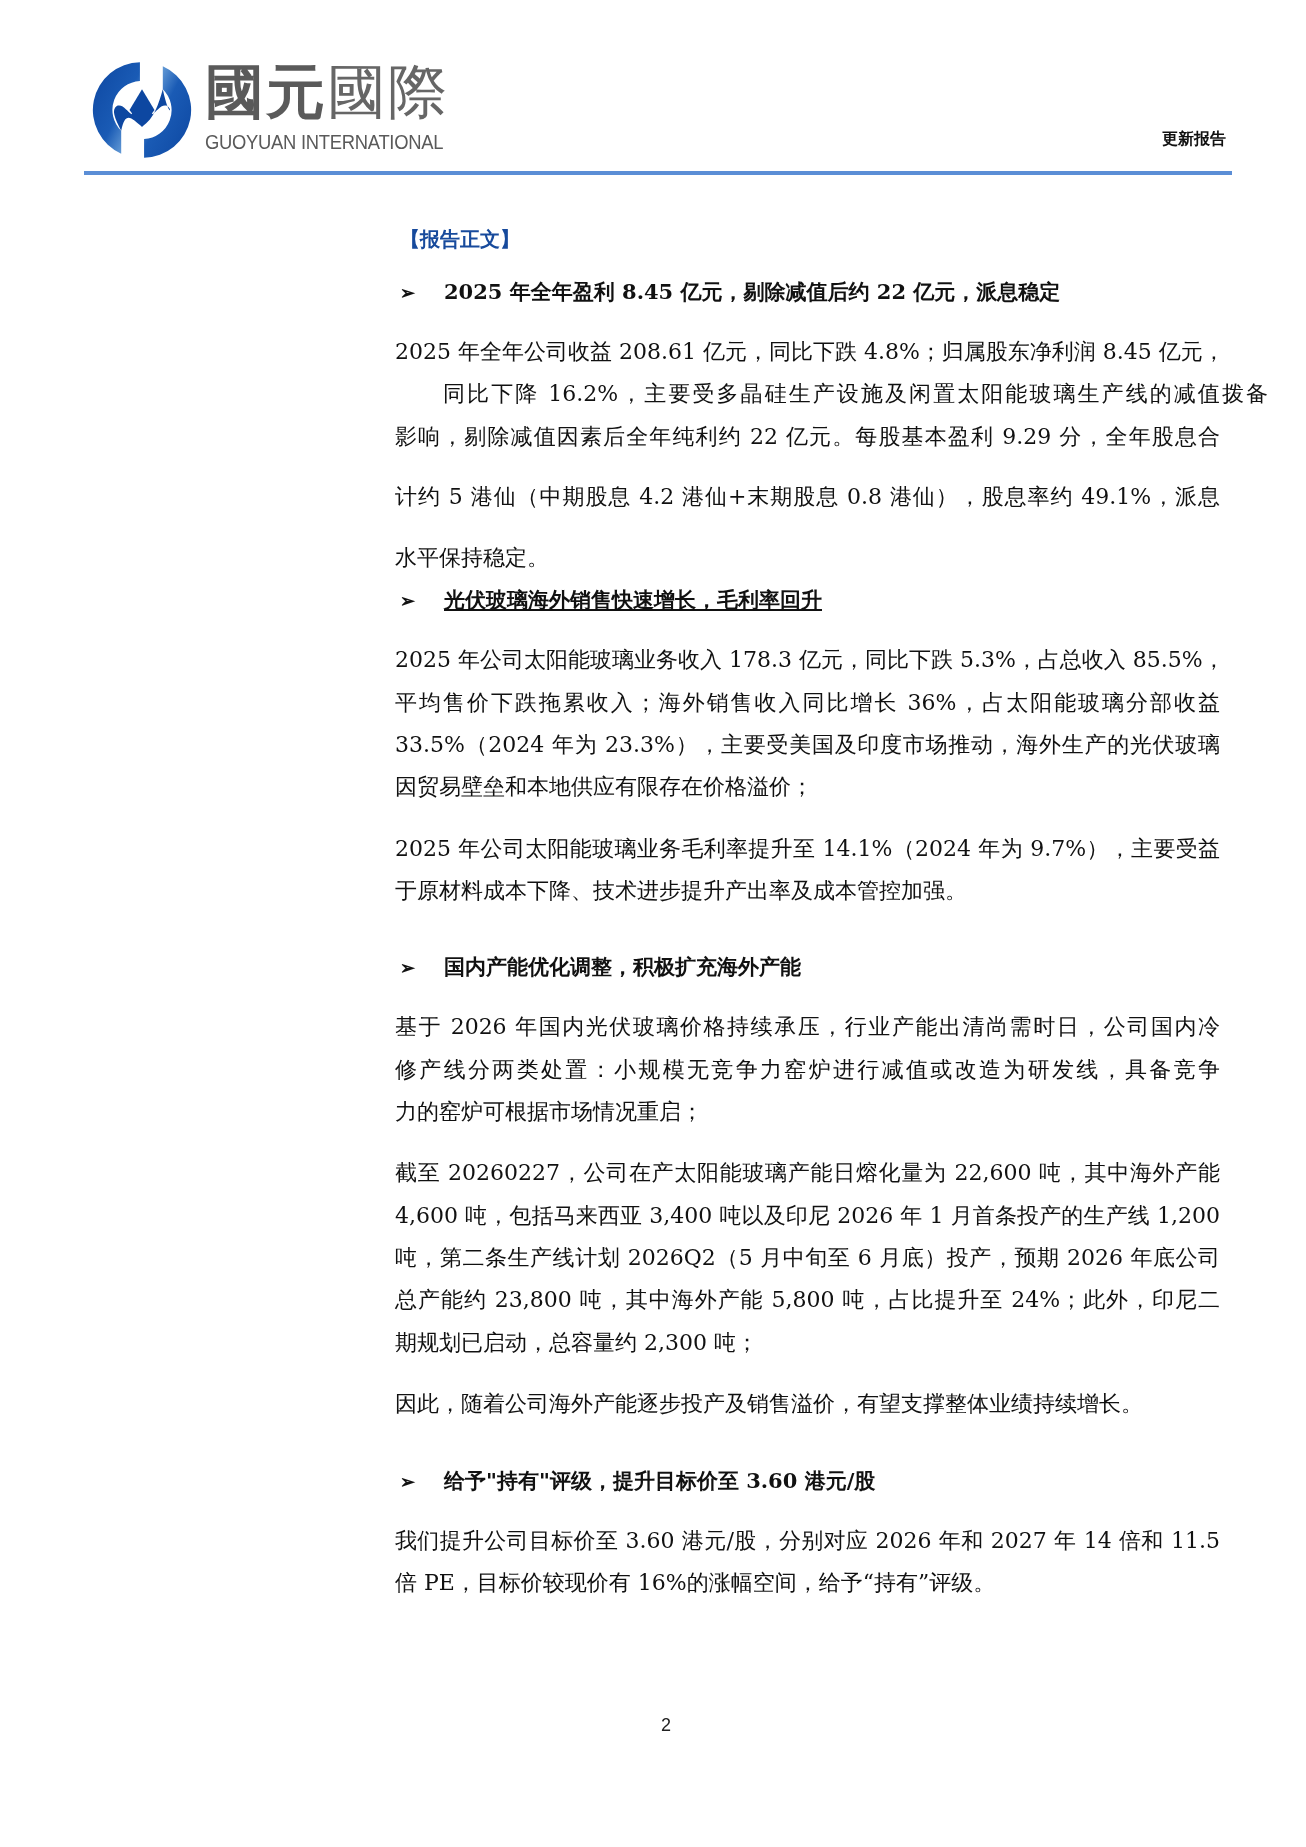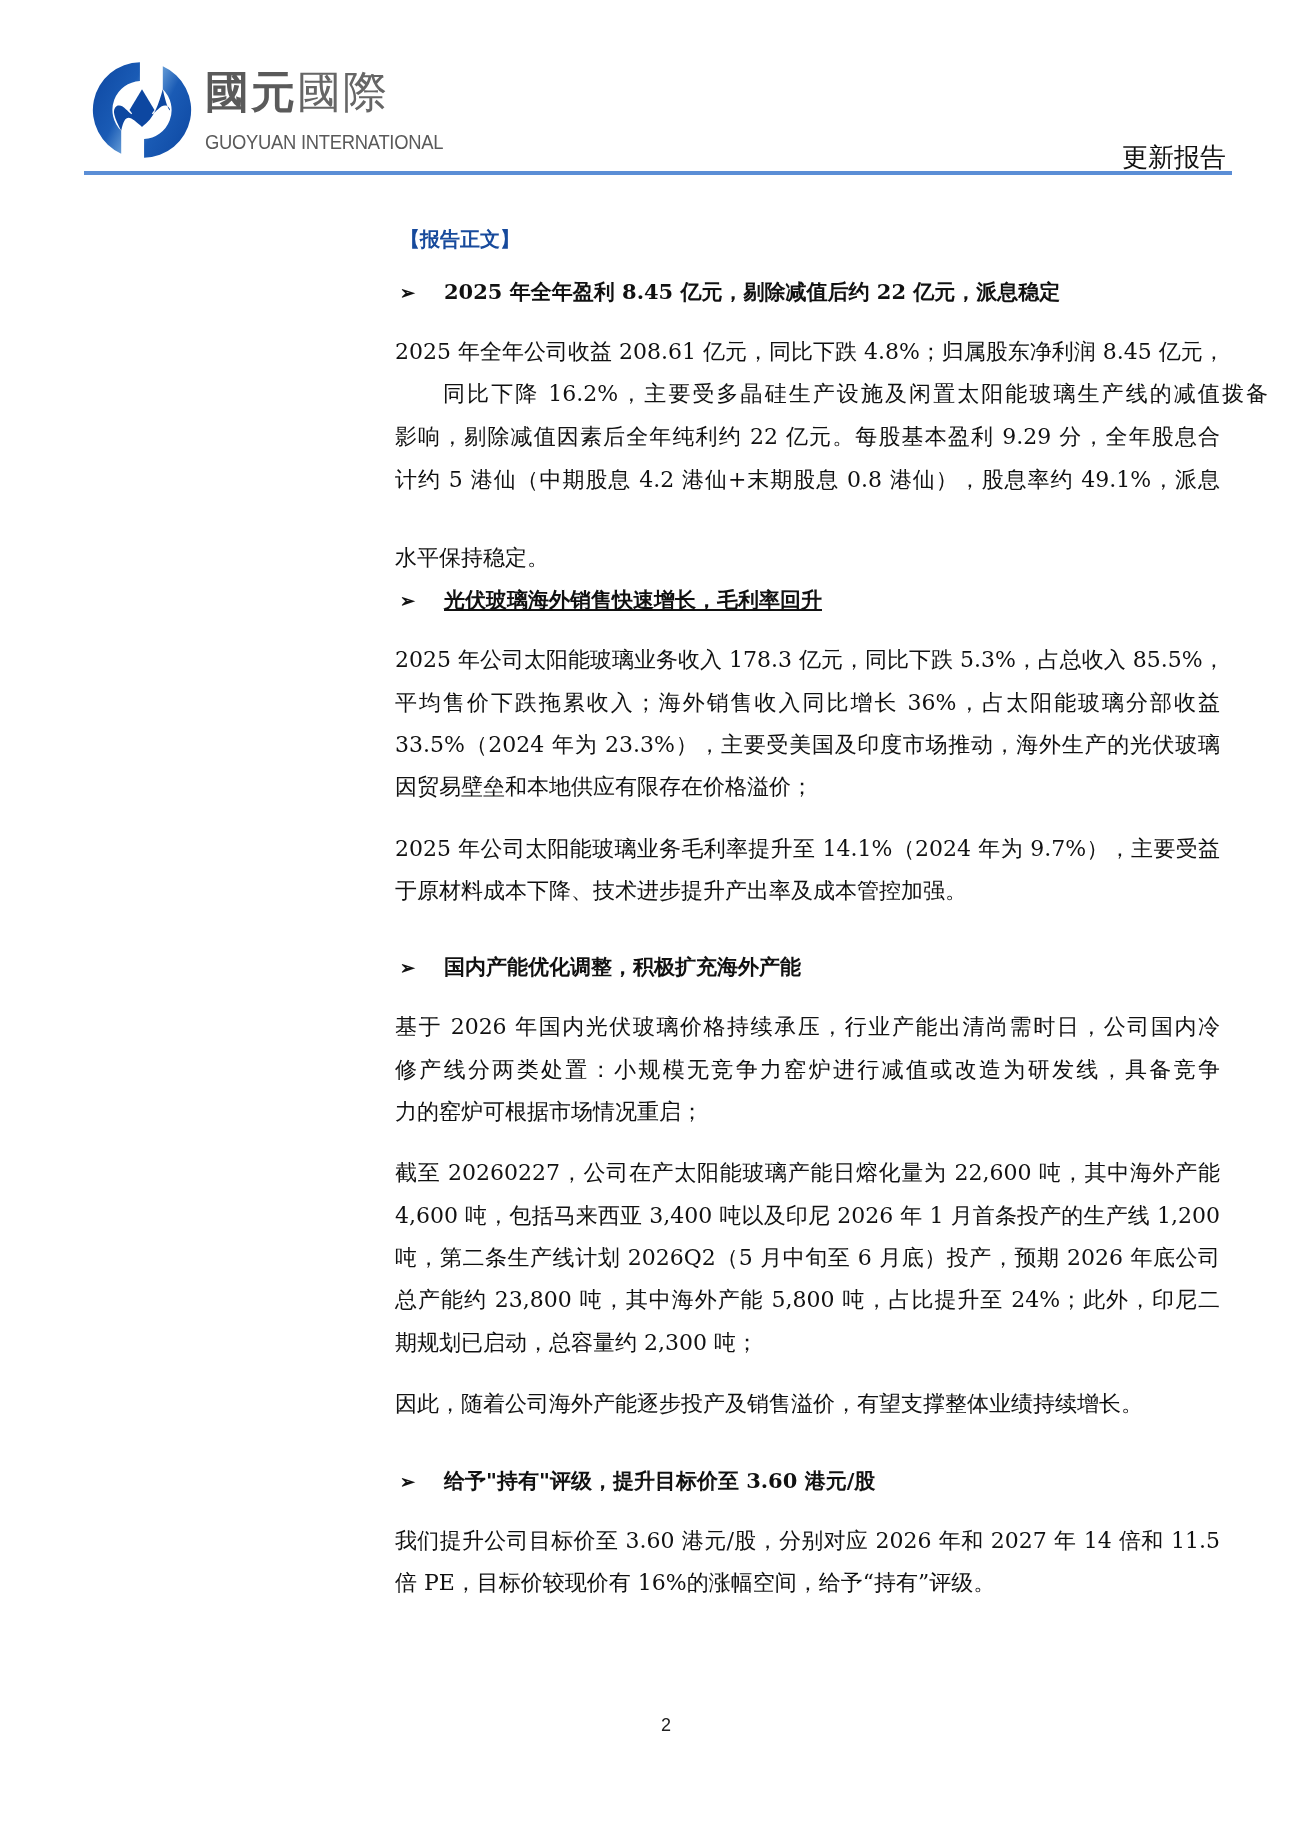--- a/index.html
+++ b/index.html
@@ -1,26 +1,26 @@
 <!DOCTYPE html>
 <html><head>
 <meta charset="utf-8">
 <style>
   html, body { margin: 0; padding: 0; background: #ffffff; }
   body { width: 1306px; height: 1847px; position: relative; overflow: hidden;
          font-family: "DejaVu Serif", "Liberation Serif", serif; color: #111; }
   .logo { position: absolute; left: 90px; top: 58px; width: 104px; height: 104px; }
   .brand-cn { position: absolute; left: 205px; top: 62px; font-family: "DejaVu Sans", sans-serif;
-              font-size: 44px; color: #5a5a5a; letter-spacing: 2px; line-height: 60px; white-space: nowrap; }
+              font-size: 59px; color: #5a5a5a; letter-spacing: 2px; line-height: 60px; white-space: nowrap; }
   .brand-cn .b { font-weight: bold; }
   .brand-cn .l { font-weight: 200; color: #666; }
   .brand-en { position: absolute; left: 205px; top: 131px; font-family: "Liberation Sans", sans-serif;
               font-size: 20px; color: #5a5a5a; line-height: 22px; letter-spacing: -0.3px; transform: scaleX(0.92);
               transform-origin: left; white-space: nowrap; }
-  .report-type { position: absolute; right: 80px; top: 144px; font-size: 26px; line-height: 26px; color: #111; }
+  .report-type { position: absolute; right: 80px; top: 126px; font-size: 16px; line-height: 26px; color: #111; font-weight: bold; }
   .header-rule { position: absolute; left: 84px; top: 171px; width: 1148px; height: 4px; background: #5b8ed6; }
   .section-title { position: absolute; left: 400px; top: 220px; font-size: 20px; line-height: 38px;
                    font-weight: bold; color: #174a9c; white-space: nowrap; }
   .h { position: absolute; left: 400px; font-size: 21px; line-height: 26px; font-weight: bold; white-space: nowrap; }
   .h .arrow { display: inline-block; width: 44px; font-size: 18px; }
   .line { position: absolute; left: 395px; width: 825px; font-size: 22px; line-height: 26px; white-space: nowrap;
           text-align: justify; text-align-last: justify; }
   .line.last { text-align-last: left; }
   .page-num { position: absolute; left: 661px; top: 1715px; font-family: "Liberation Sans", sans-serif;
               font-size: 18px; color: #222; }
@@ -56,21 +56,21 @@
 </div>
 
 <div class="section-title">【报告正文】</div>
 
 <div class="h" style="top:279px;">
   <span class="arrow">➢</span><span>2025 年全年盈利 8.45 亿元，剔除减值后约 22 亿元，派息稳定</span>
 </div>
 <div class="line" style="top:339px;">2025 年全年公司收益 208.61 亿元，同比下跌 4.8%；归属股东净利润 8.45 亿元，</div>
 <div class="line" style="top:381px;margin-left:48px;">同比下降  16.2%，主要受多晶硅生产设施及闲置太阳能玻璃生产线的减值拨备</div>
 <div class="line" style="top:424px;">影响，剔除减值因素后全年纯利约 22 亿元。每股基本盈利 9.29 分，全年股息合</div>
-<div class="line" style="top:467px;">计约 5 港仙（中期股息 4.2 港仙+末期股息 0.8 港仙），股息率约 49.1%，派息</div>
+<div class="line" style="top:484px;">计约 5 港仙（中期股息 4.2 港仙+末期股息 0.8 港仙），股息率约 49.1%，派息</div>
 <div class="line last" style="top:536px;margin-top:9px;">水平保持稳定。</div>
 
 <div class="h" style="top:587px;text-decoration:underline;">
   <span class="arrow">➢</span><span>光伏玻璃海外销售快速增长，毛利率回升</span>
 </div>
 <div class="line" style="top:647px;">2025 年公司太阳能玻璃业务收入 178.3 亿元，同比下跌 5.3%，占总收入  85.5%，</div>
 <div class="line" style="top:690px;">平均售价下跌拖累收入；海外销售收入同比增长 36%，占太阳能玻璃分部收益</div>
 <div class="line" style="top:732px;">33.5%（2024 年为 23.3%），主要受美国及印度市场推动，海外生产的光伏玻璃</div>
 <div class="line last" style="top:774px;">因贸易壁垒和本地供应有限存在价格溢价；</div>
 <div class="line" style="top:836px;">2025 年公司太阳能玻璃业务毛利率提升至 14.1%（2024 年为 9.7%），主要受益</div>

